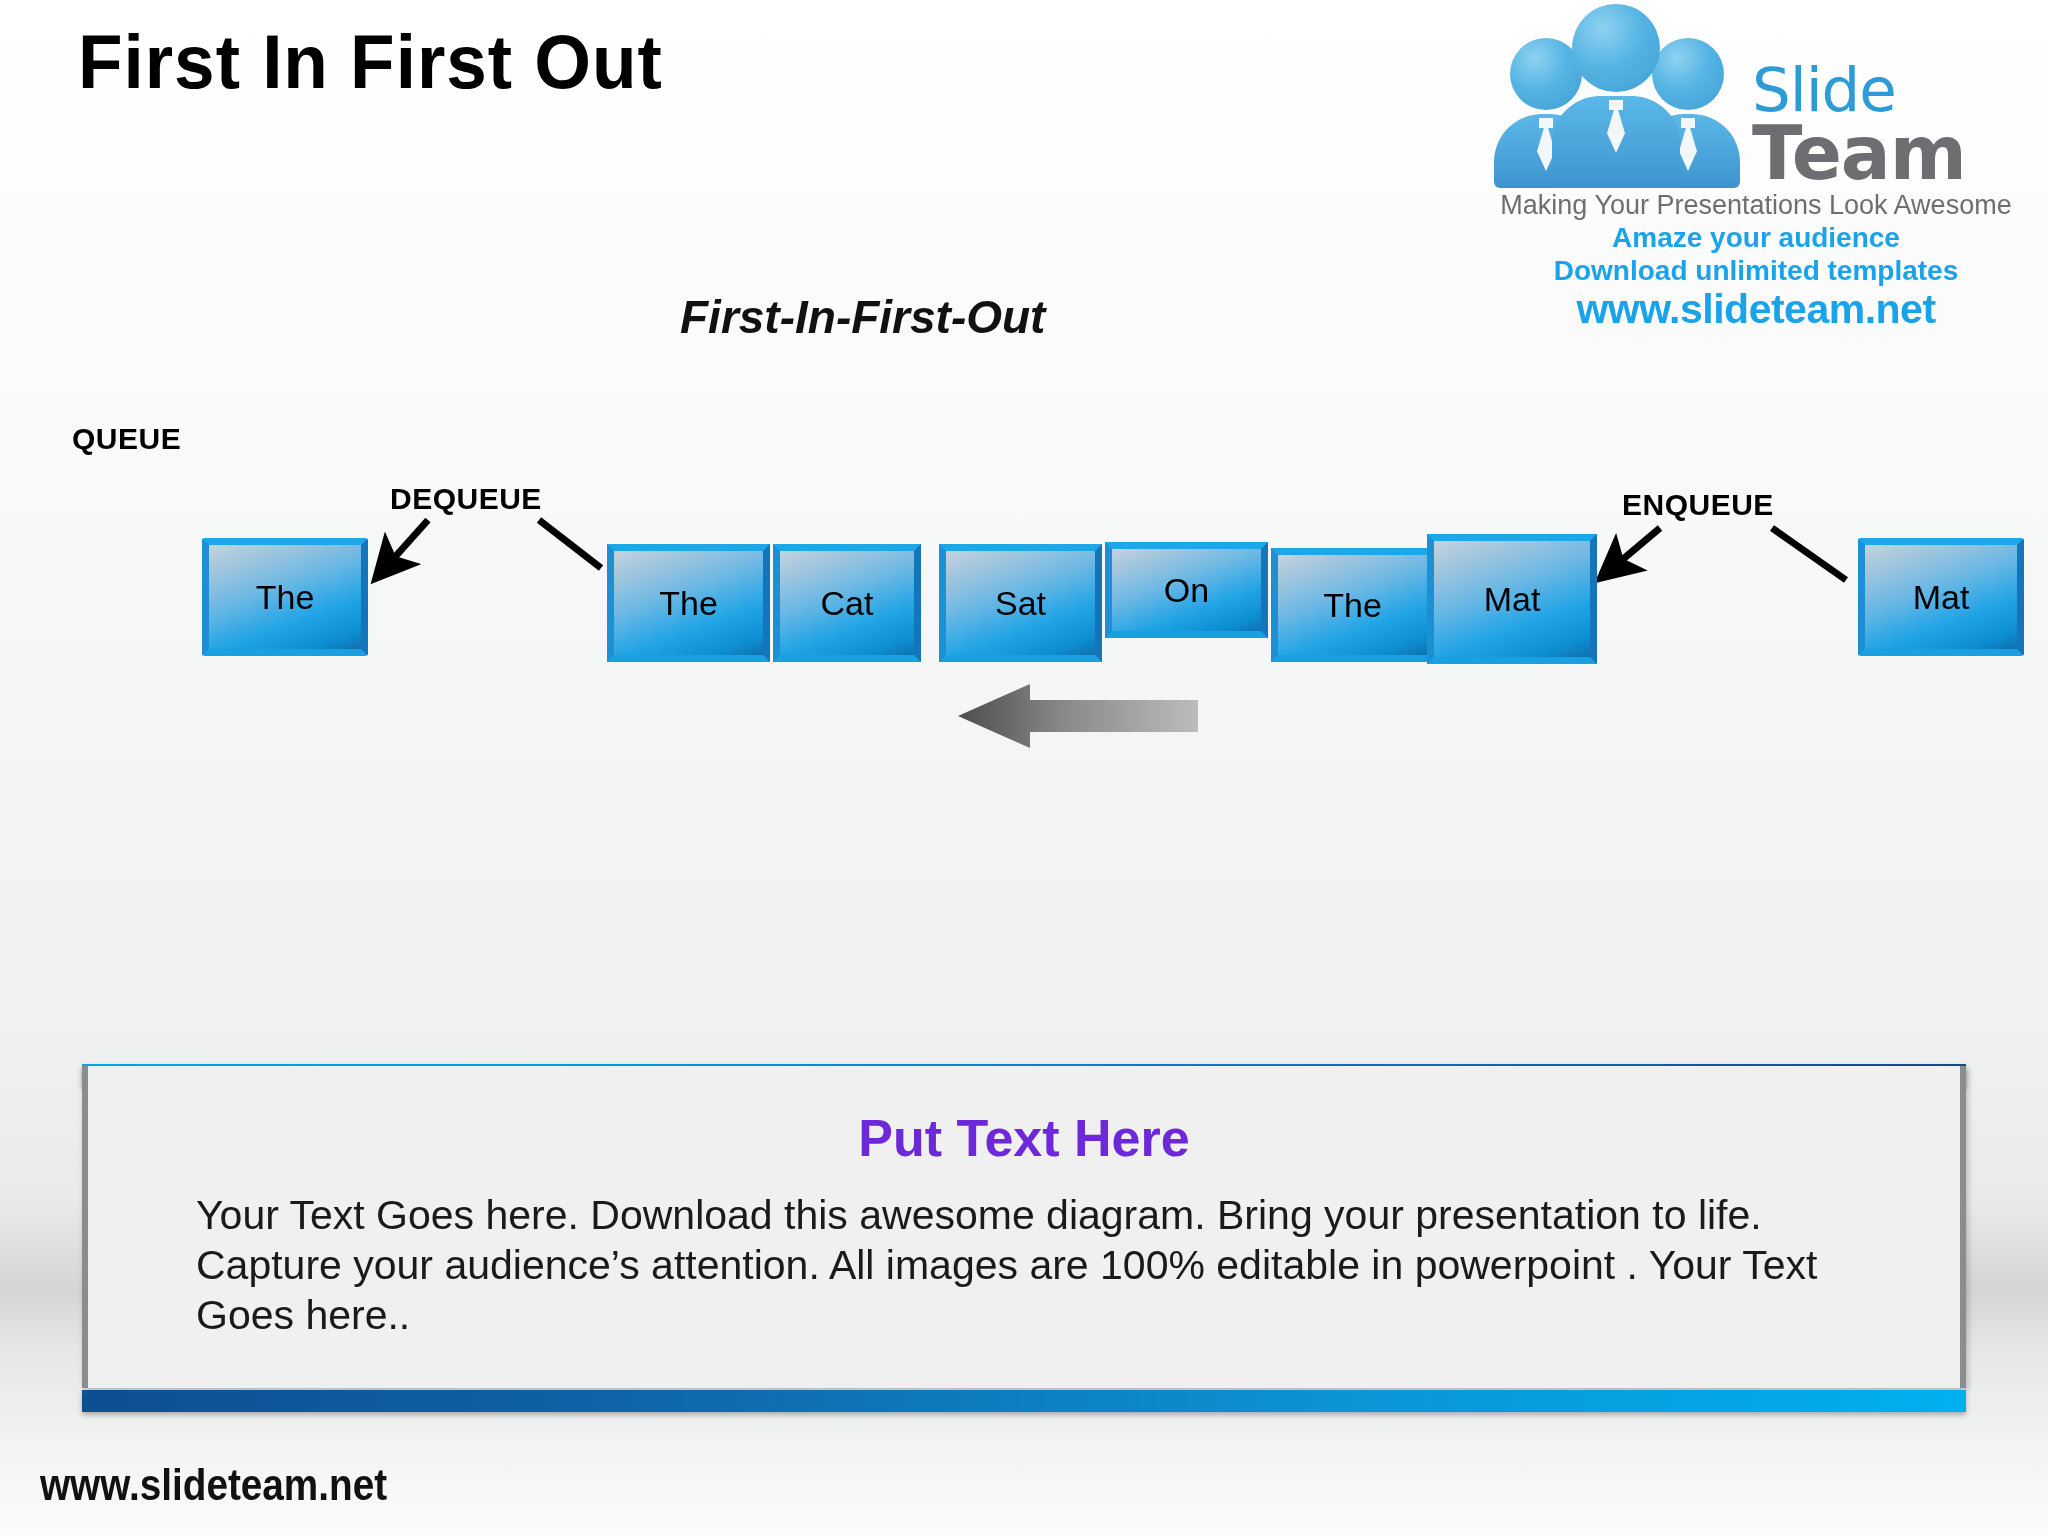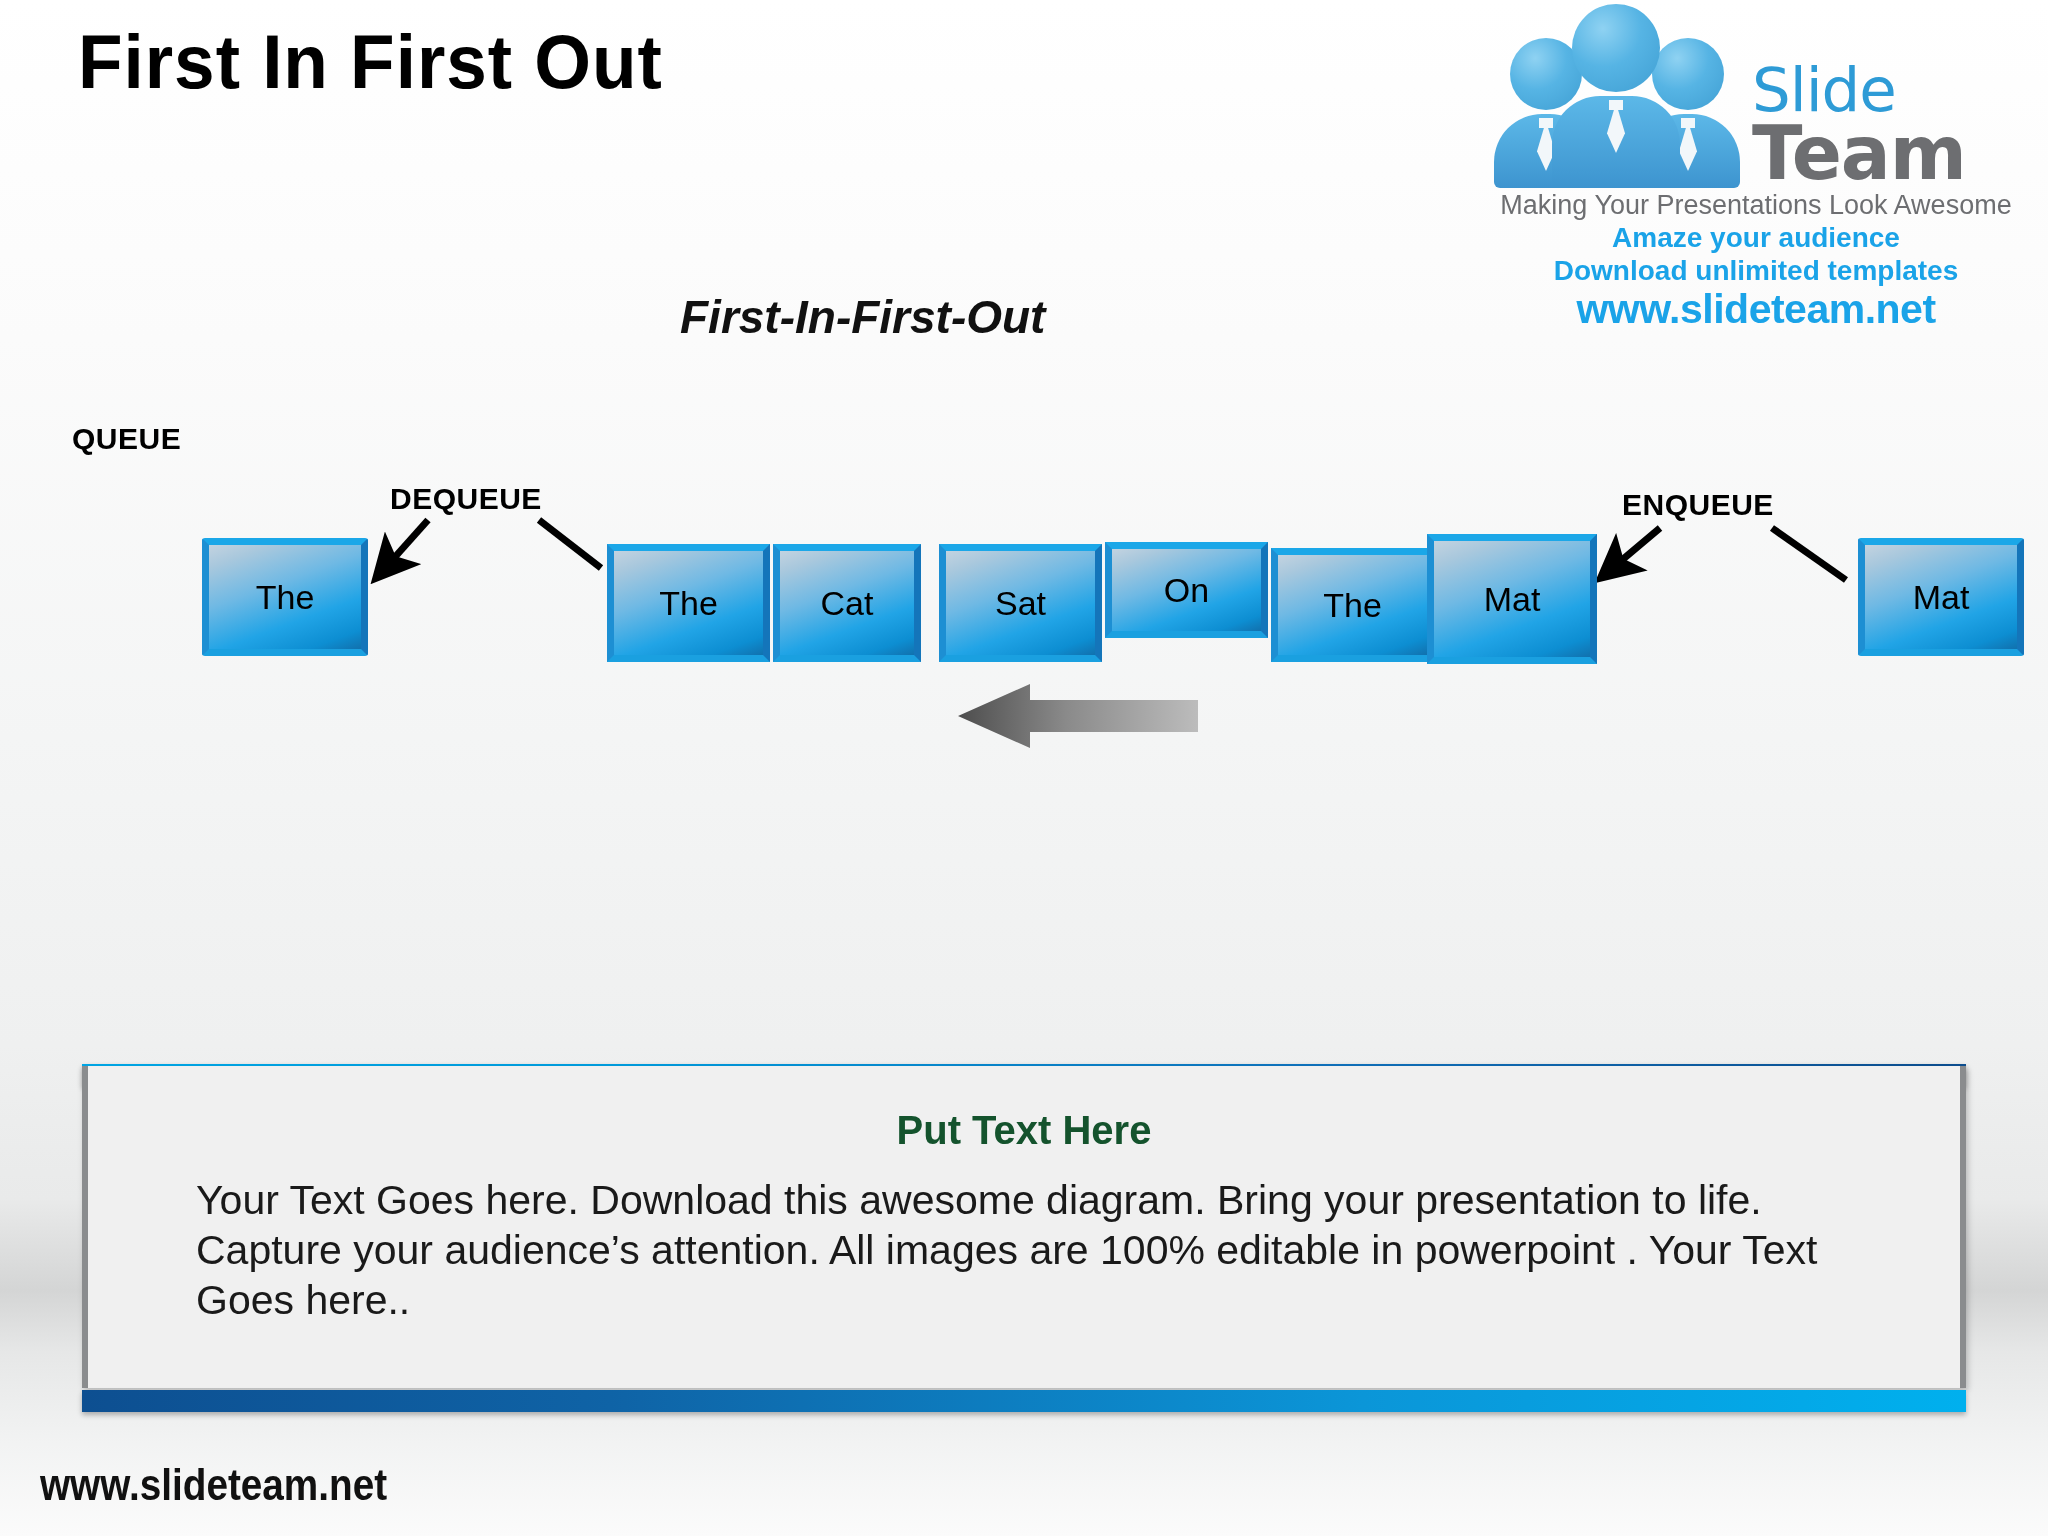--- a/index.html
+++ b/index.html
@@ -228,23 +228,23 @@
     position: absolute;
     left: 82px;
     top: 1390px;
     width: 1884px;
     height: 22px;
     background: linear-gradient(90deg, #0d4f91 0%, #0f63a6 28%, #0b96d8 68%, #00b0ee 100%);
     box-shadow: 0 3px 5px rgba(0,0,0,0.28);
   }
   .panel-heading {
     text-align: center;
-    font-size: 40px;
-    font-weight: bold;
-    color: #14532d;
+    font-size: 52px;
+    font-weight: bold;
+    color: #6d28d9;
     margin-top: 42px;
     font-family: "Liberation Sans Narrow", "Liberation Sans", sans-serif;
   }
   .panel-body {
     margin: 22px 90px 0 108px;
     font-size: 41px;
     line-height: 1.22;
     color: #1a1a1a;
     font-family: "Liberation Sans Narrow", "Liberation Sans", sans-serif;
     text-align: left;

